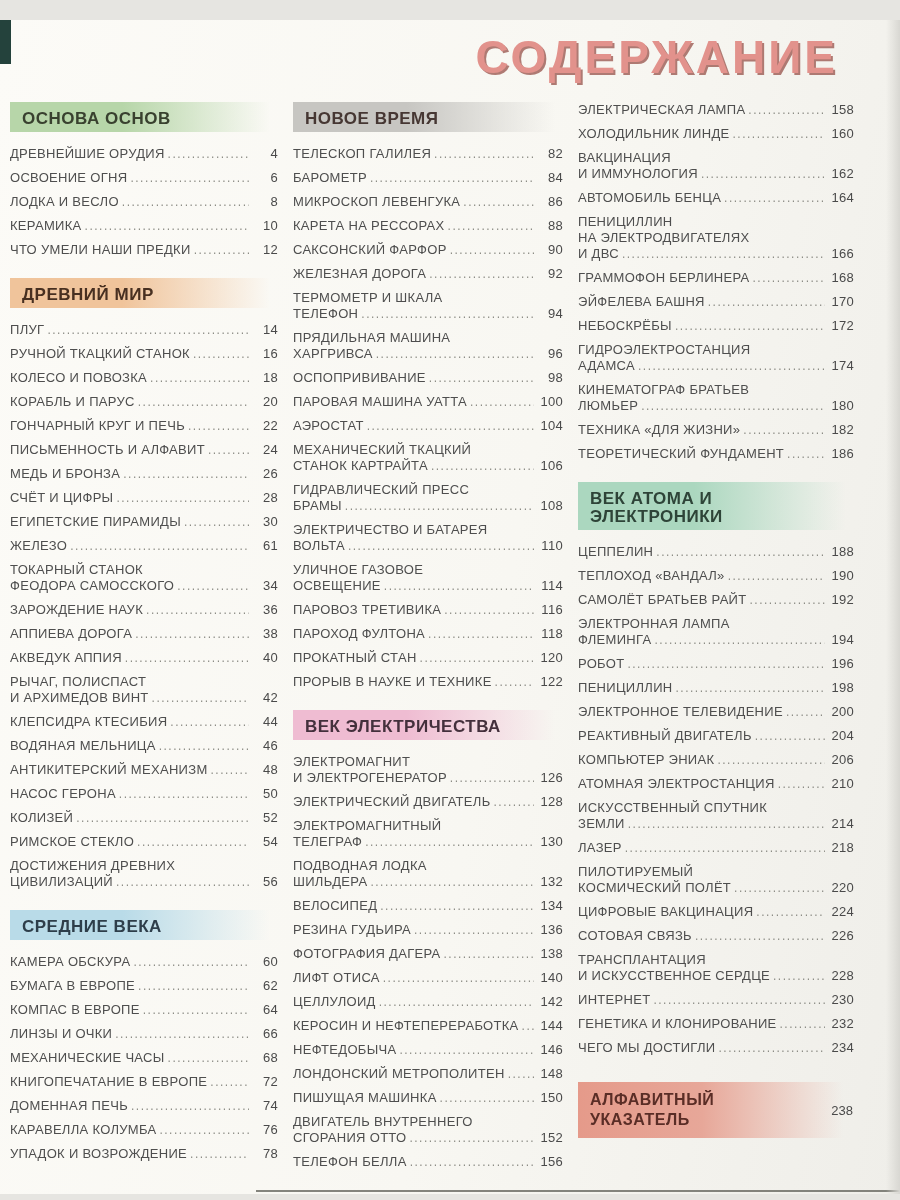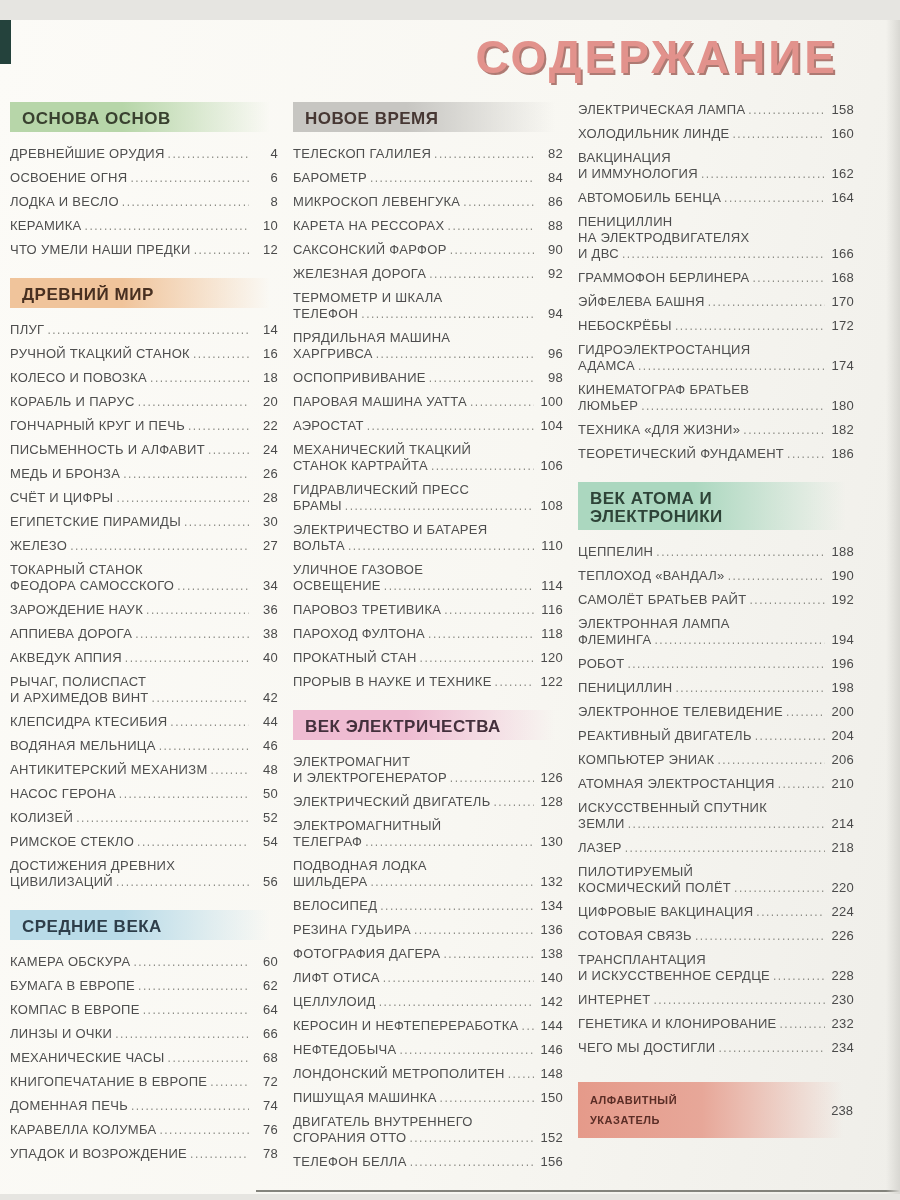--- a/index.html
+++ b/index.html
@@ -35,21 +35,21 @@
   .line.last{display:flex;align-items:baseline;}
   .t{white-space:nowrap;}
   .dots{
     flex:1;overflow:hidden;white-space:nowrap;color:#8b8b84;
     margin:0 3px;font-size:12px;letter-spacing:1.5px;min-width:8px;
   }
   .dots::after{content:"..................................................................";}
   .pg{min-width:26px;text-align:right;color:#4a4a4a;font-size:13px;}
 
   .index-box{display:flex;align-items:center;margin-top:26px;padding:8px 0 8px 12px;}
-  .index-label{flex:1;font-size:11px;font-weight:bold;line-height:20px;letter-spacing:.5px;}
+  .index-label{flex:1;font-size:16px;font-weight:bold;line-height:20px;letter-spacing:.5px;}
   .index-page{min-width:26px;text-align:right;font-size:13px;color:#4a4a4a;padding-right:1px;}
 </style>
 </head>
 <body>
 
 <div class="page">
   <div class="corner-mark"></div>
   <h1 class="title" style="color: rgb(226, 146, 140);">СОДЕРЖАНИЕ</h1>
   <div class="cols" id="cols">
       <div class="col">
@@ -153,21 +153,21 @@
             <div class="line last">
               <span class="t">ЕГИПЕТСКИЕ ПИРАМИДЫ</span>
               <span class="dots"></span>
               <span class="pg">30</span>
             </div>
           </div>
           <div class="entry">
             <div class="line last">
               <span class="t">ЖЕЛЕЗО</span>
               <span class="dots"></span>
-              <span class="pg">27</span>
+              <span class="pg">61</span>
             </div>
           </div>
           <div class="entry">
             <div class="line">ТОКАРНЫЙ СТАНОК</div>
             <div class="line last">
               <span class="t">ФЕОДОРА САМОССКОГО</span>
               <span class="dots"></span>
               <span class="pg">34</span>
             </div>
           </div>

